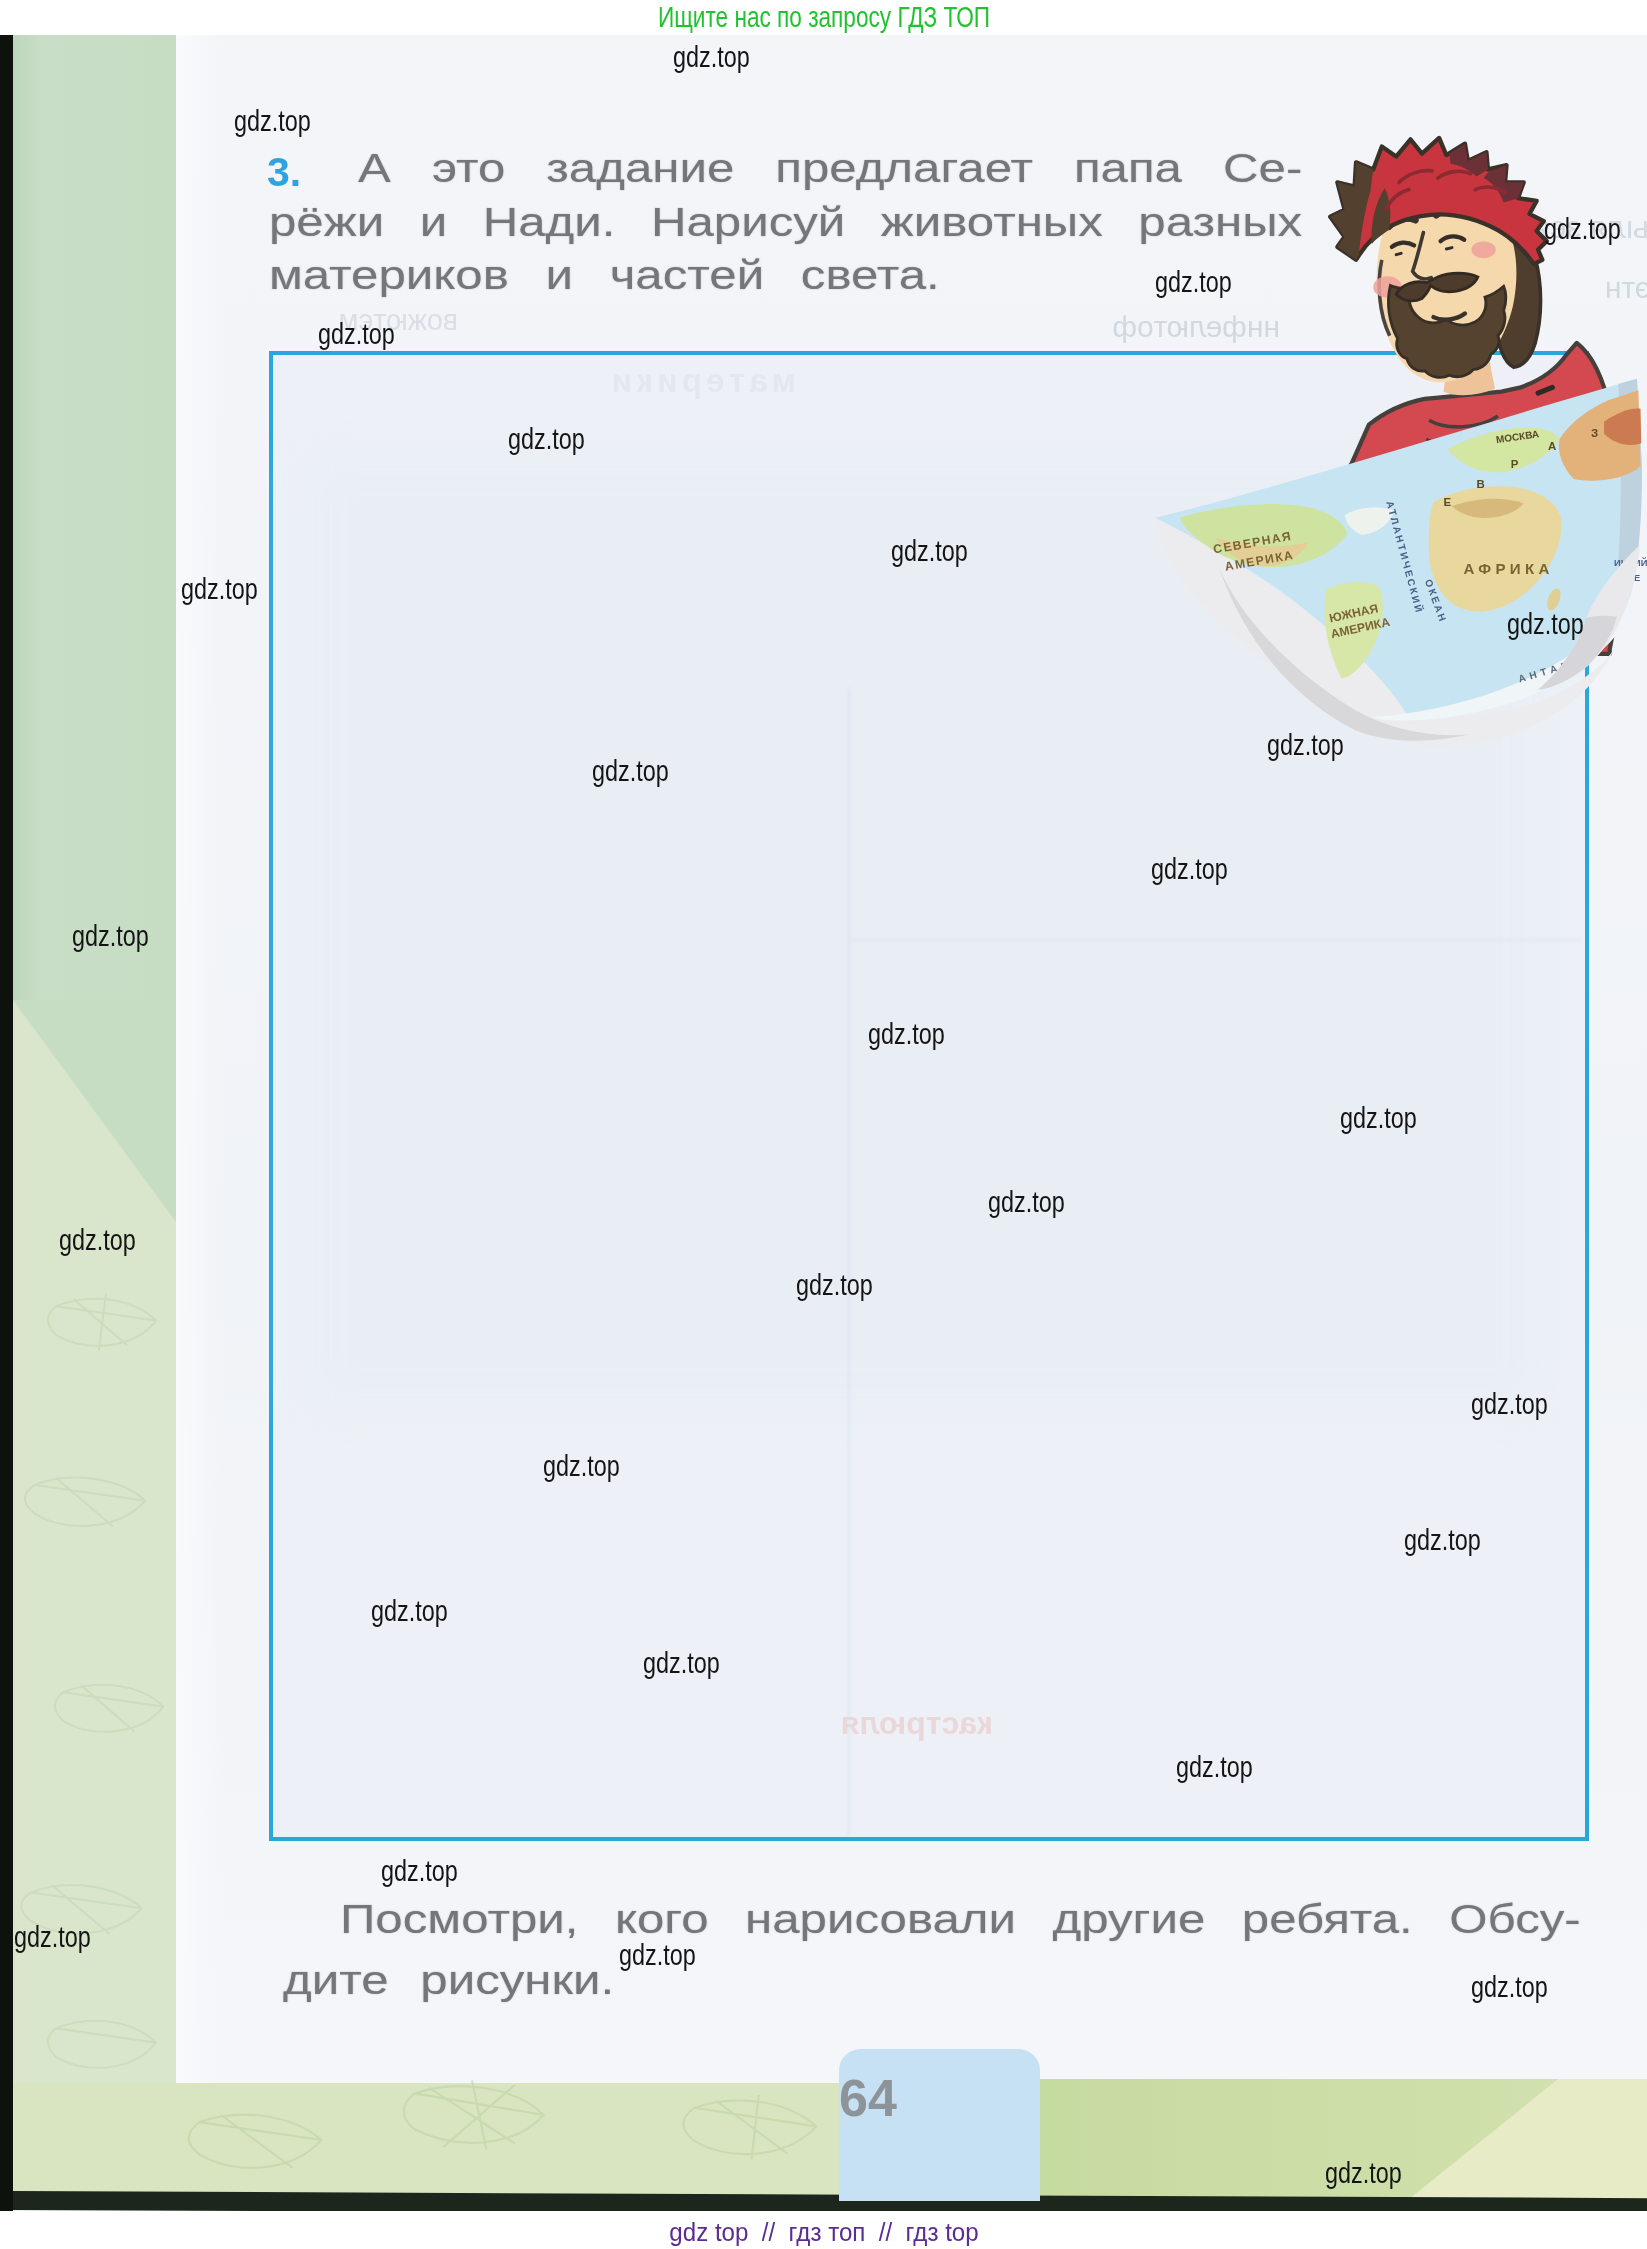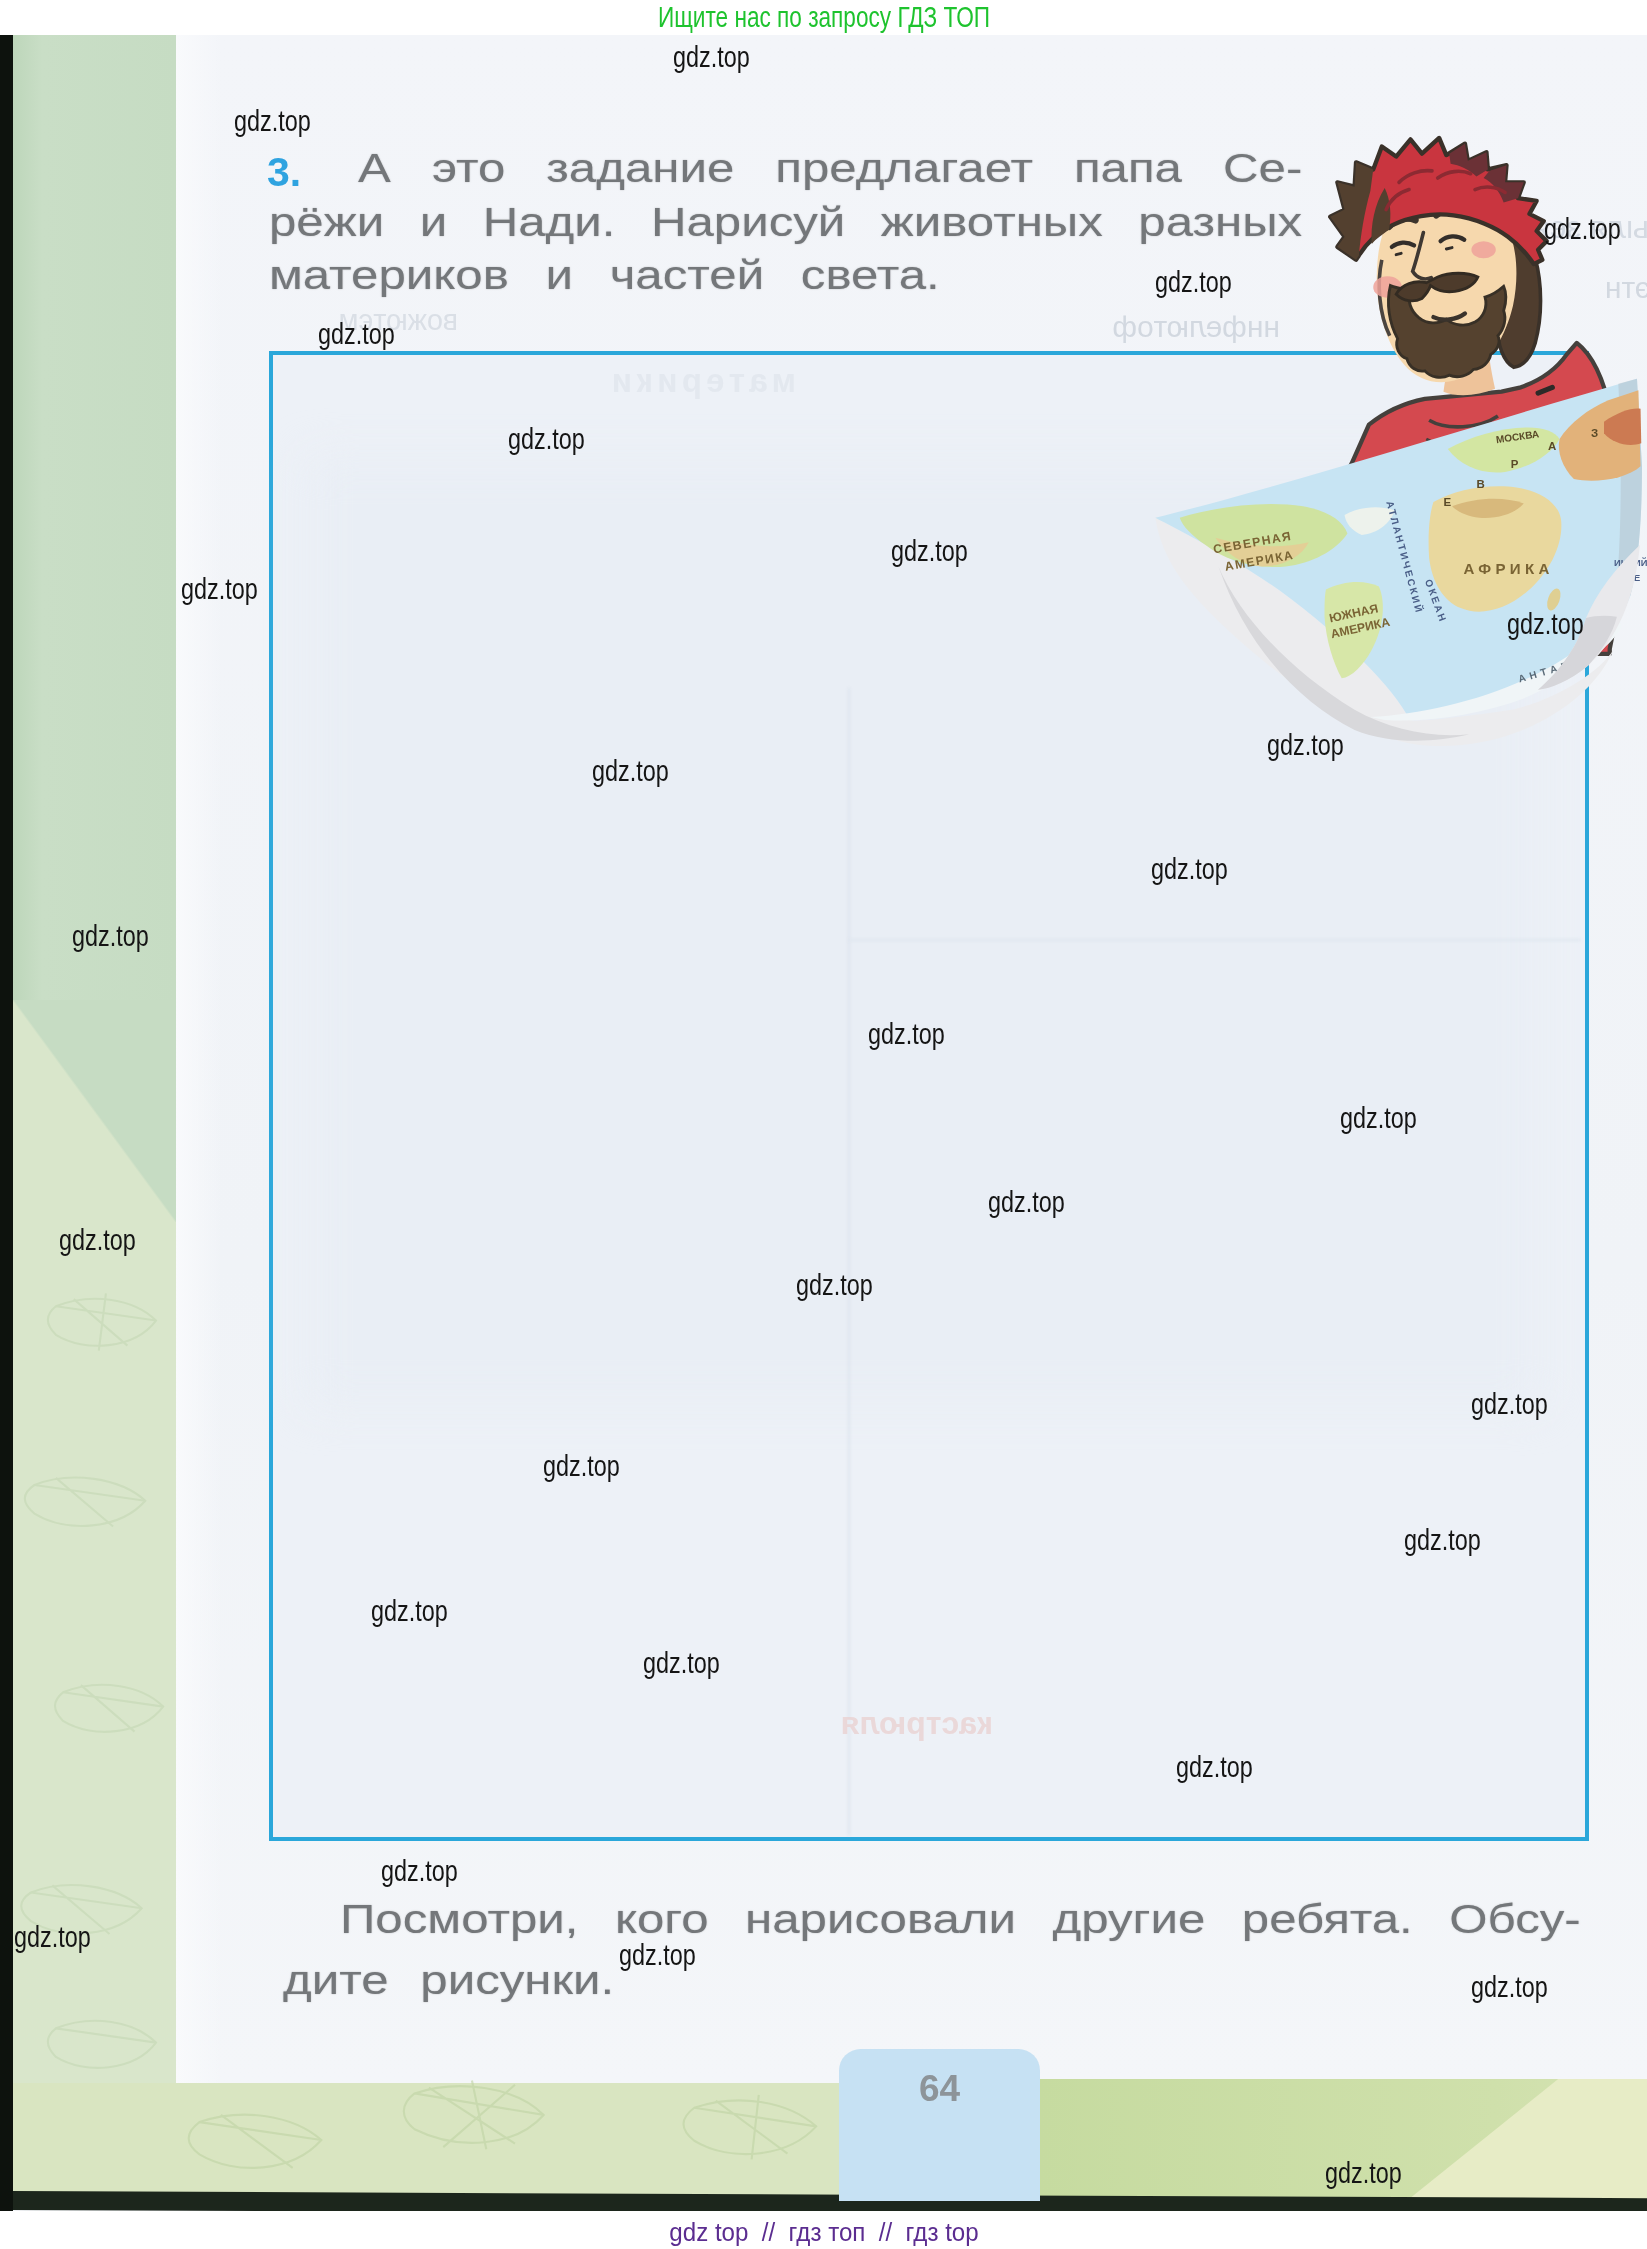--- a/index.html
+++ b/index.html
@@ -113,21 +113,21 @@
     <span>Обсу-</span>
   </div>
 
 <div class="jline" style="left:283px;top:1960px;width:276px;">
     <span>дите</span>
     <span>рисунки.</span>
   </div>
 
 <div class="abs" style="left:839px;top:2049px;width:201px;height:152px;background:#c6e1f3;border-radius:21.5px 21.5px 0 0;z-index:10;"></div>
 
-<div class="abs" style="left:839px;top:2068px;width:201px;text-align:center;color:#8d9499;font-size:37px;font-weight:bold;z-index:11;">64</div>
+<div class="abs" style="left:839px;top:2068px;width:201px;text-align:left;color:#8d9499;font-size:52px;font-weight:bold;z-index:11;">64</div>
 
 <div class="abs" style="left:1420px;top:209px;width:229px;color:#d4dae2;font-size:32px;transform:scaleX(-1);z-index:5;white-space:nowrap;">ыля зєя</div>
 
 <div class="abs" style="left:1542px;top:271px;width:108px;color:#d2d8e0;font-size:30px;transform:scaleX(-1);z-index:5;white-space:nowrap;">этн</div>
 
 <div class="abs" style="left:972px;top:310px;width:308px;color:#d2d8e0;font-size:30px;transform:scaleX(-1);z-index:5;white-space:nowrap;">ннфелютоф</div>
 
 <div class="abs" style="left:272px;top:304px;width:186px;color:#dadfe6;font-size:29px;transform:scaleX(-1);z-index:5;white-space:nowrap;">вожютєм</div>
 
 <div class="abs" style="left:337px;top:362px;width:459px;color:#e3e8ef;font-size:33px;font-weight:bold;letter-spacing:4.3px;transform:scaleX(-1);z-index:9;white-space:nowrap;">материки</div>

